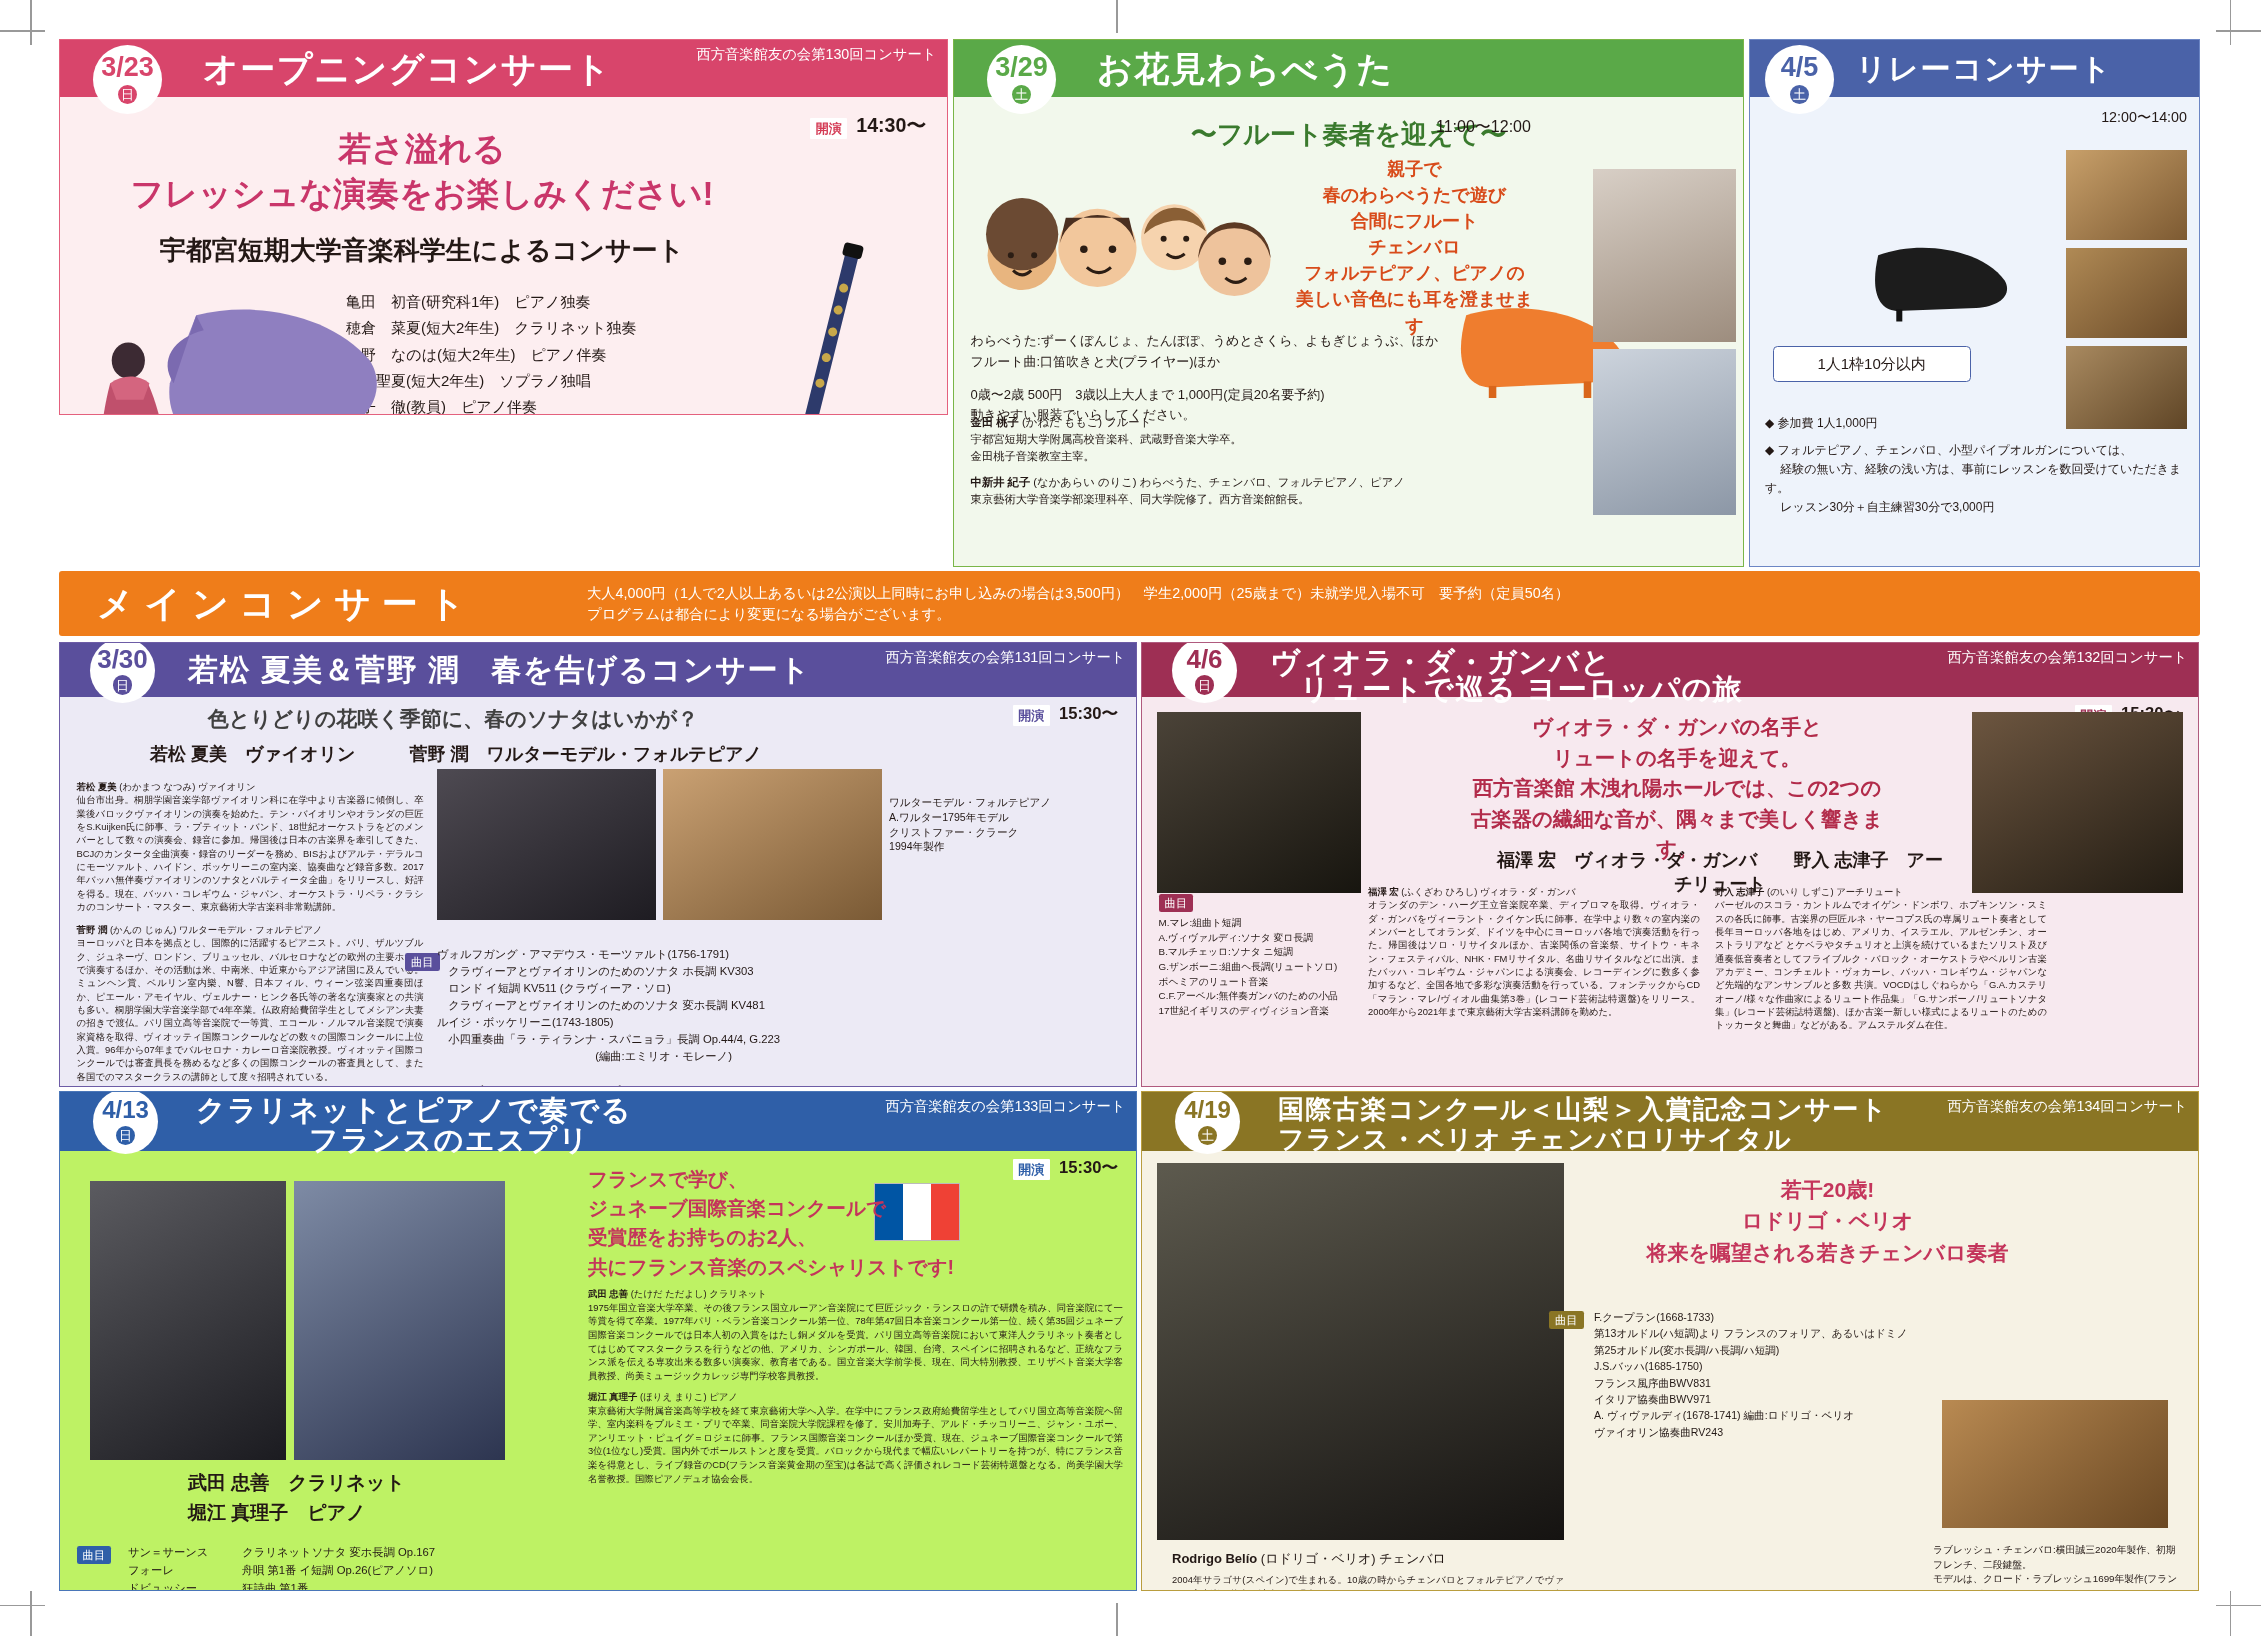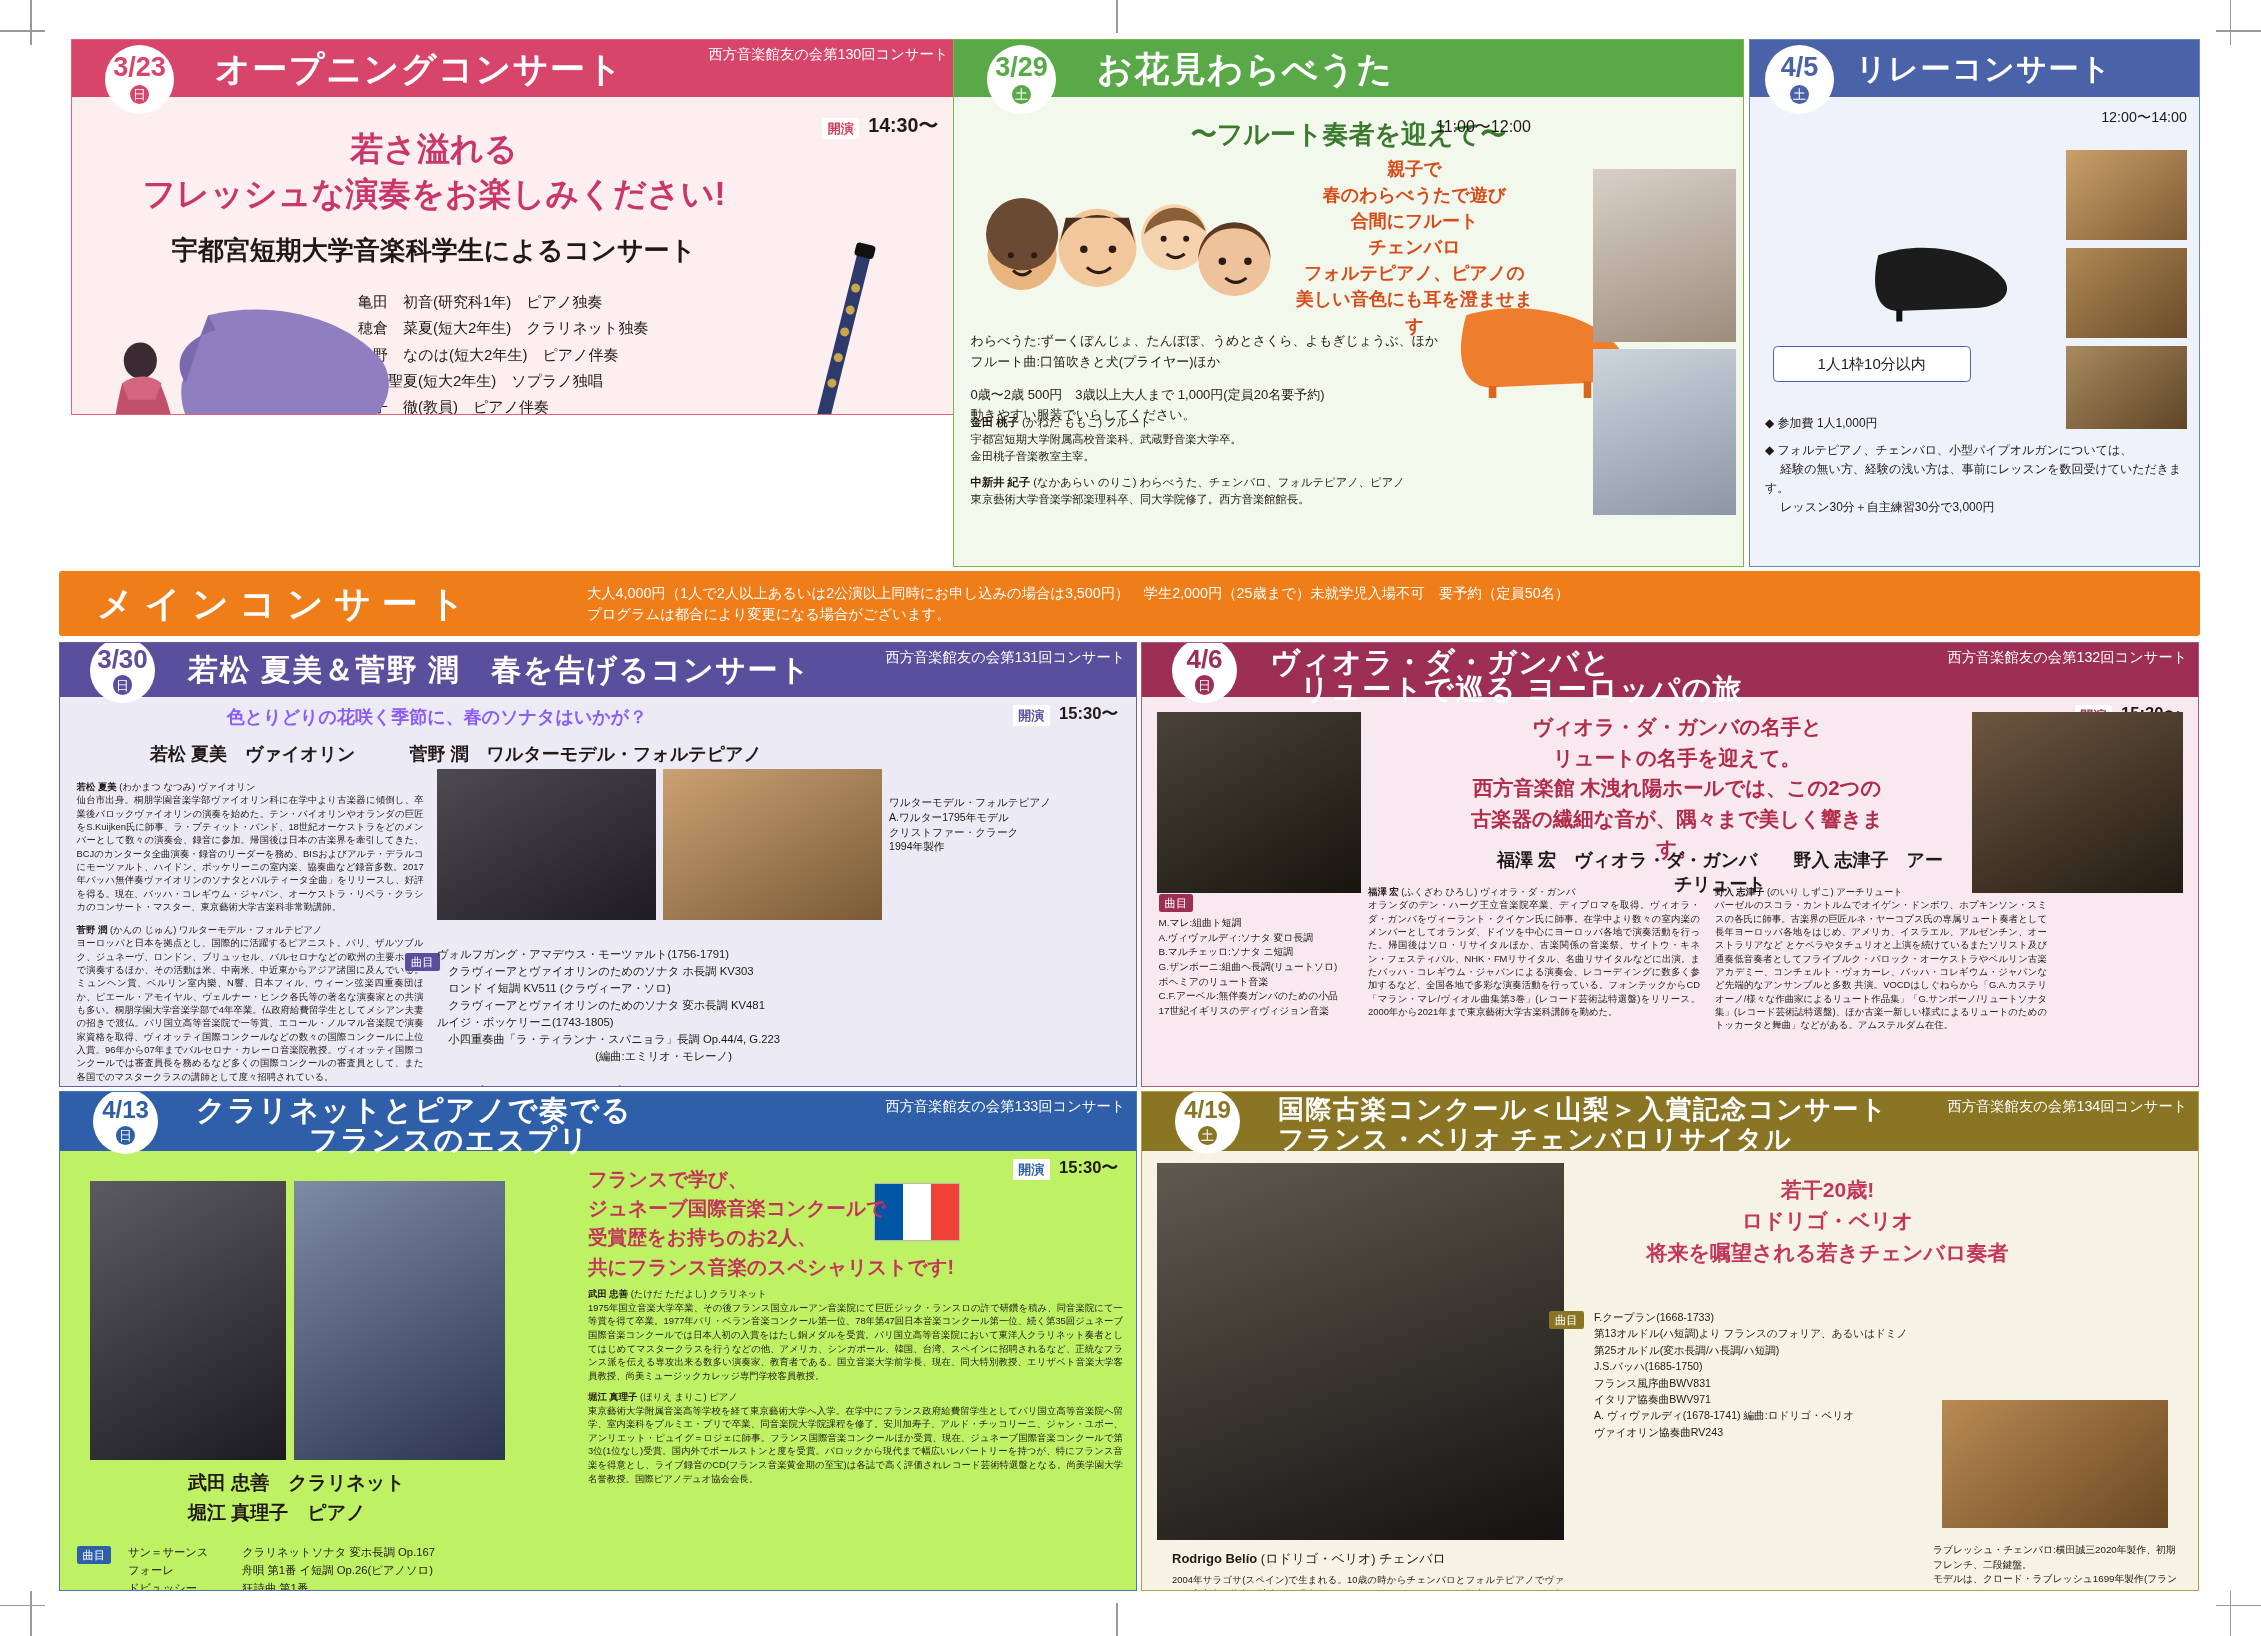--- a/index.html
+++ b/index.html
@@ -19,21 +19,21 @@
   .ribbon{position:absolute;right:7.5px;top:6px;font-size:14.3px;color:#fff;}
   .opentime{font-size:19.6px;font-weight:bold;}
   .openbadge{display:inline-block;background:#fff;color:#d43b55;font-size:13px;padding:1.5px 5.3px;border-radius:1px;margin-right:6px;vertical-align:middle;font-weight:bold;}
 
   .body{position:relative;width:100%;height:calc(100% - 57px);}
 
   
   .ph{position:absolute;background:#cfcfcf;overflow:hidden;}
 
   
-  #p-opening{left:12px;top:0;width:889px;height:376px;background:#fdeef0;border:1.5px solid #e4607d;}
+  #p-opening{left:0;top:0;width:889px;height:376px;background:#fdeef0;border:1.5px solid #e4607d;}
   #p-opening .hdr{background:#d8456b;}
   #p-opening .datecircle .d{color:#d8456b;}
   #p-opening .datecircle .w{background:#d8456b;}
 
   .opening-lead{position:absolute;left:53px;top:30px;width:618px;text-align:center;color:#c9366a;font-size:33px;font-weight:bold;line-height:1.35;}
   .opening-sub{position:absolute;left:38px;top:136px;width:648px;text-align:center;color:#231815;font-size:26px;font-weight:bold;}
   .opening-list{position:absolute;left:286px;top:192px;font-size:15px;line-height:1.75;color:#231815;}
   .opening-price{position:absolute;left:286px;top:343px;font-size:14.3px;line-height:1.6;}
 
   
@@ -64,21 +64,21 @@
   #mainbar .mtitle{position:absolute;left:38px;top:50%;transform:translateY(-50%);font-size:36px;font-weight:bold;color:#fff;letter-spacing:10.6px;}
   #mainbar .mtext{position:absolute;left:528px;top:50%;transform:translateY(-50%);font-size:14.3px;color:#fff;line-height:1.5;}
 
   
   #p-330{left:0;top:603px;width:1078px;height:445px;background:#eceaf5;border:1.5px solid #6d5ca6;}
   #p-330 .hdr{background:#5a4f9c;height:54px;}
   #p-330 .hdr .title{font-size:30px;left:128px;}
   #p-330 .datecircle{width:65px;height:65px;left:30px;top:-5.3px;}
   #p-330 .datecircle .d{color:#5a4f9c;font-size:26px;}
   #p-330 .datecircle .w{background:#5a4f9c;}
-  .c330-lead{position:absolute;left:38px;top:7.5px;width:678px;color:#8b5cf6;font-size:18px;font-weight:bold;text-align:center;}
+  .c330-lead{position:absolute;left:54px;top:7.5px;width:678px;color:#404040;font-size:21px;font-weight:bold;text-align:center;}
   .c330-names{position:absolute;left:90px;top:45px;font-size:18px;font-weight:bold;}
   .c330-bio{position:absolute;left:16.6px;top:83px;width:347px;font-size:9.4px;line-height:1.42;text-align:justify;}
   .c330-bio2{position:absolute;left:16.6px;top:226px;width:347px;font-size:9.4px;line-height:1.42;text-align:justify;}
   .c330-prog{position:absolute;left:377px;top:249px;width:678px;font-size:11.3px;line-height:1.5;}
   .capt{position:absolute;font-size:10.6px;line-height:1.4;}
 
   
   #p-46{left:1082px;top:603px;width:1058px;height:445px;background:#f7e9ef;border:1.5px solid #b05a7e;}
   #p-46 .hdr{background:#9e2f54;height:54px;}
   #p-46 .hdr .title{font-size:29px;left:128px;line-height:1.15;top:50%;}

